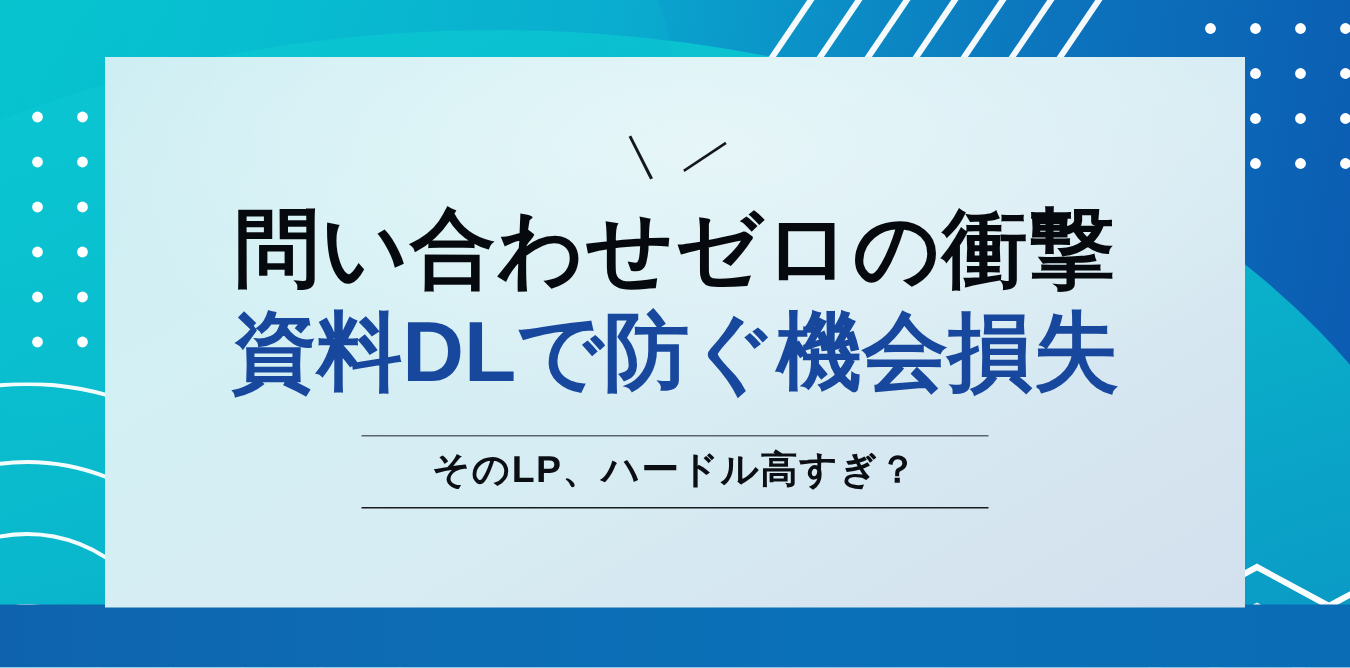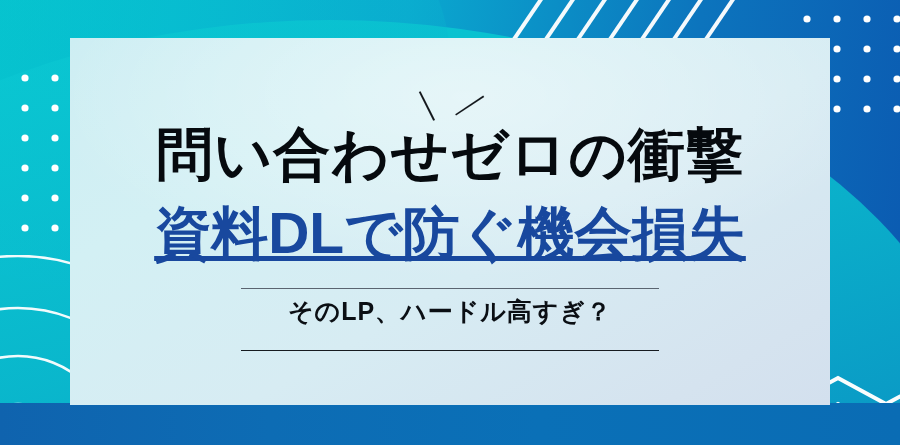--- a/index.html
+++ b/index.html
@@ -49,31 +49,31 @@
   }
   .eyebrow .slash {
     font-size:30px; font-weight:400; color:#14181c;
     display:inline-block; line-height:1;
   }
   .eyebrow .slash.left  { transform:rotate(14deg) translateY(1px); }
   .eyebrow .slash.right { transform:rotate(14deg) translateY(1px); }
   .eyebrow .etxt { white-space:nowrap; }
 
   .headline {
-    margin-top:4px;
+    margin-top:16px;
     font-size:57px; font-weight:700; line-height:1.14;
     color:#060a0e; letter-spacing:1px; white-space:nowrap;
     text-align:center;
   }
-  .headline.accent { color:#18489e; letter-spacing:0px; margin-top:14px;text-decoration:underline; }
+  .headline.accent { color:#18489e; letter-spacing:0px; margin-top:4px; }
 
   .sub-wrap {
     margin-top:22px; width:418px;
     border-top:1.6px solid #5a6470; border-bottom:1.6px solid #161b20;
-    padding:9px 0 25px;
+    padding:9px 0 11px;
     display:flex; align-items:center; justify-content:center;
   }
   .sub-text {
     font-size:25px; font-weight:700; color:#0b0f14; letter-spacing:1px;
     white-space:nowrap; line-height:1.1;
   }
 </style>
 </head>
 <body>
 

